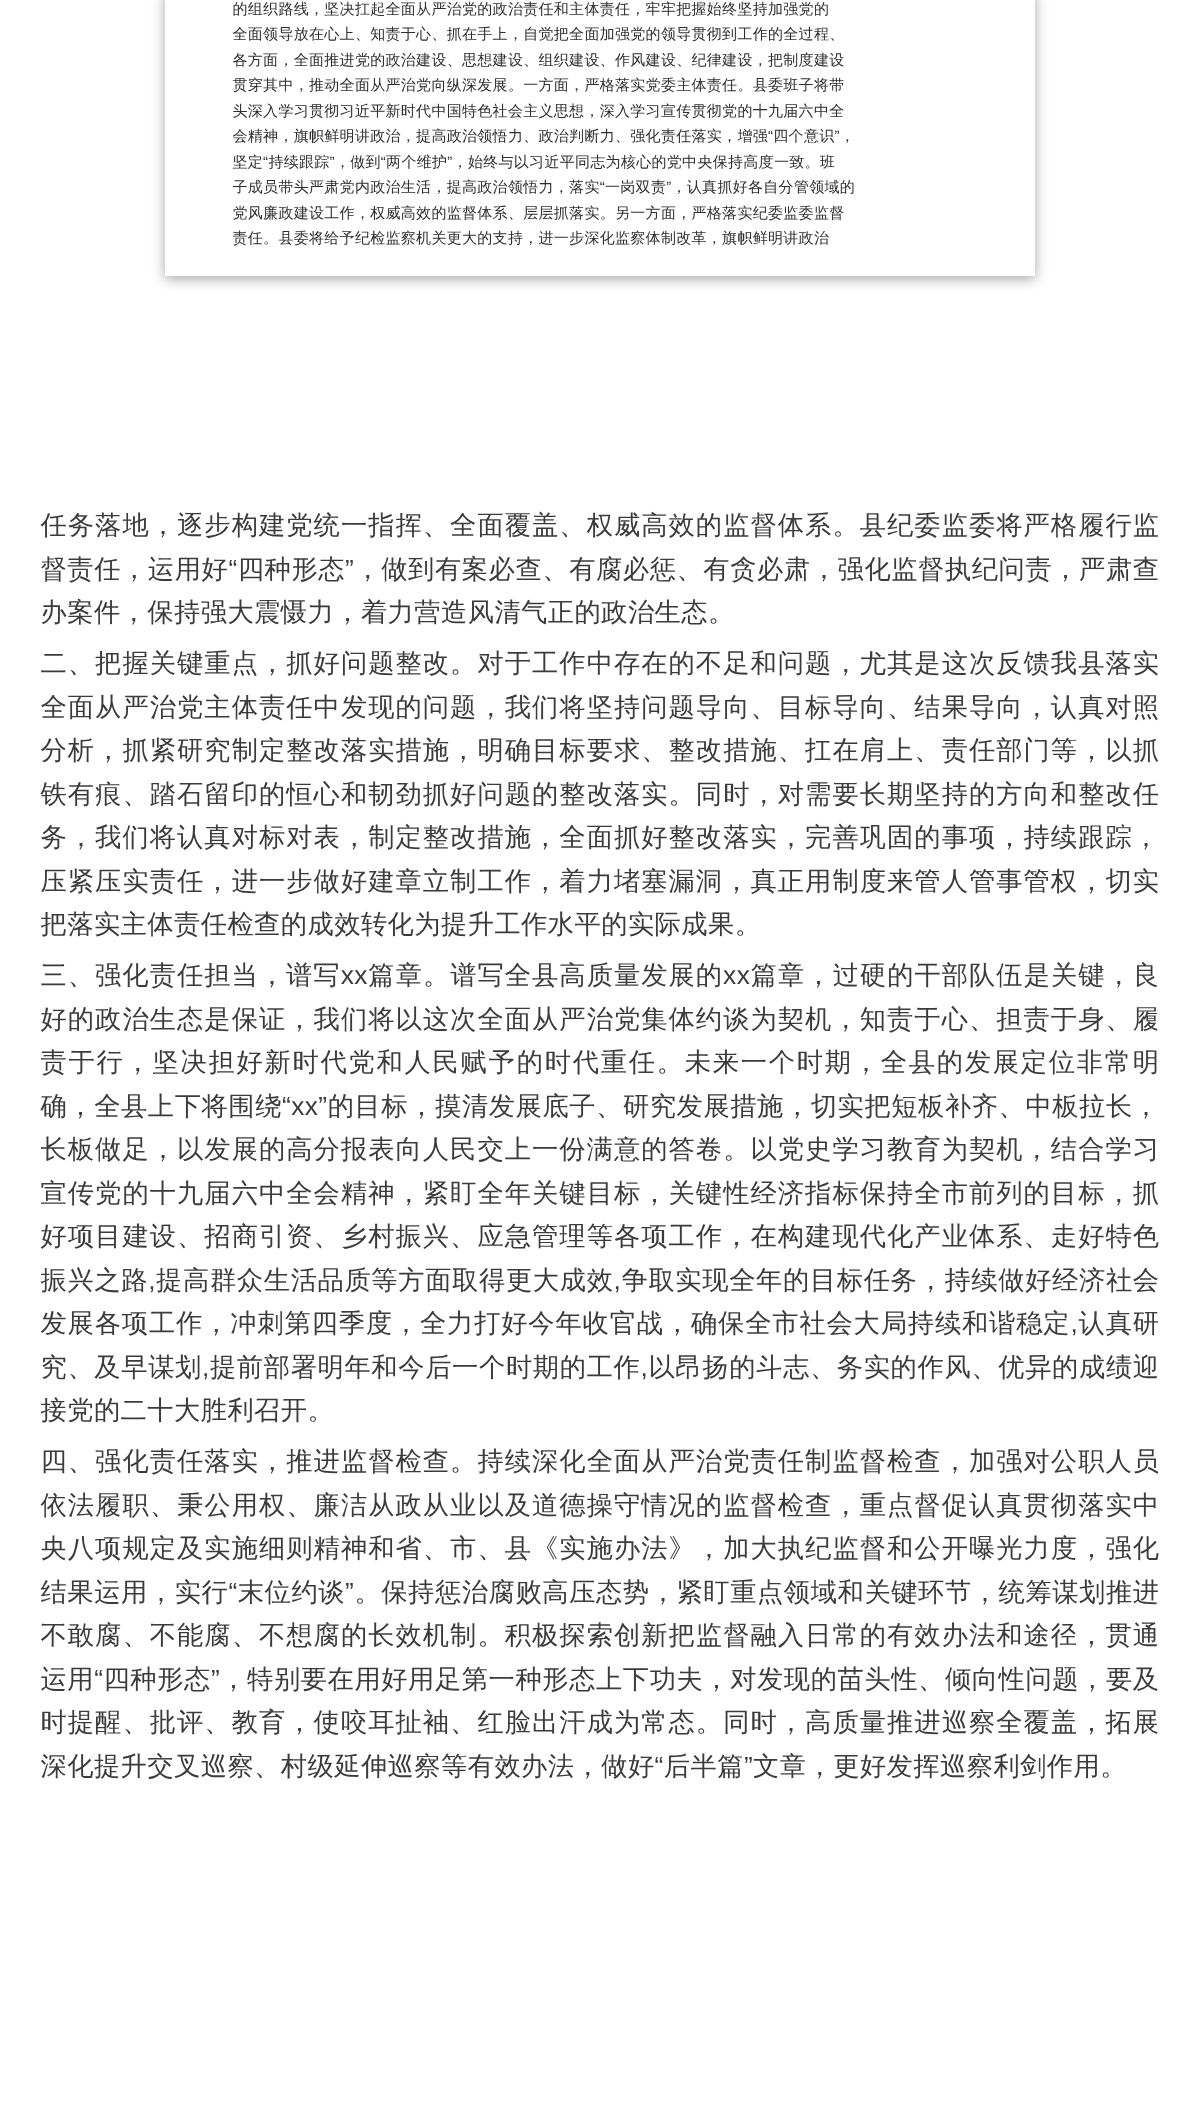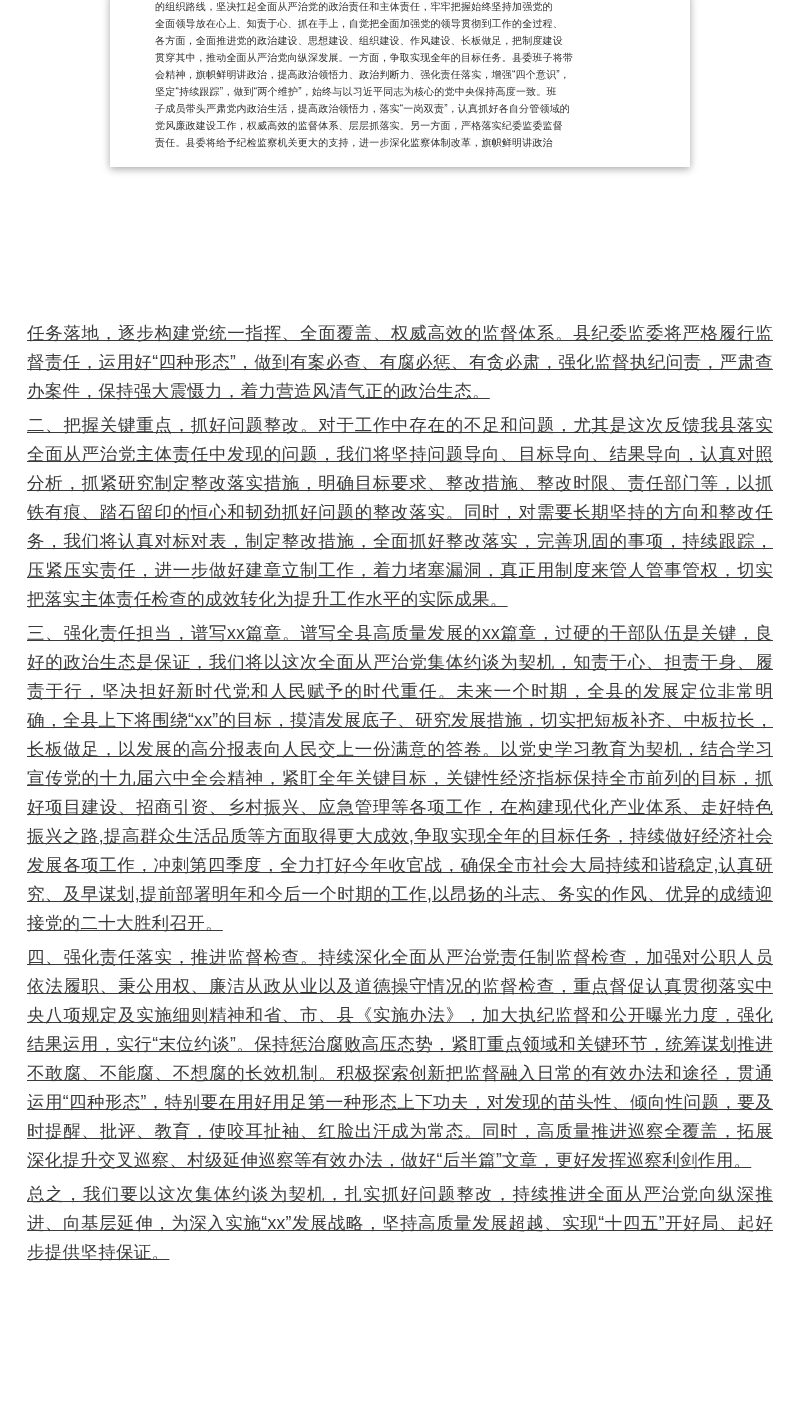--- a/index.html
+++ b/index.html
@@ -39,46 +39,45 @@
     margin: 152px 27px 0 27px;
     color: #3b3b3b;
   }
   .para {
     margin: 0 0 5px 0;
     font-size: 17.5px;
     line-height: 29px;
     text-align: justify;
     letter-spacing: 0.3px;
     word-break: break-all;
-    text-decoration: underline;
   }
   .bottom-space {
     height: 160px;
   }
 </style>
 </head>
 <body>
 
 <div class="page-root">
 
   <div class="page-preview">
     <p class="pv-line">的组织路线，坚决扛起全面从严治党的政治责任和主体责任，牢牢把握始终坚持加强党的</p>
     <p class="pv-line">全面领导放在心上、知责于心、抓在手上，自觉把全面加强党的领导贯彻到工作的全过程、</p>
-    <p class="pv-line">各方面，全面推进党的政治建设、思想建设、组织建设、作风建设、长板做足，把制度建设</p>
-    <p class="pv-line">贯穿其中，推动全面从严治党向纵深发展。一方面，争取实现全年的目标任务。县委班子将带</p>
+    <p class="pv-line">各方面，全面推进党的政治建设、思想建设、组织建设、作风建设、纪律建设，把制度建设</p>
+    <p class="pv-line">贯穿其中，推动全面从严治党向纵深发展。一方面，严格落实党委主体责任。县委班子将带</p>
+    <p class="pv-line">头深入学习贯彻习近平新时代中国特色社会主义思想，深入学习宣传贯彻党的十九届六中全</p>
     <p class="pv-line">会精神，旗帜鲜明讲政治，提高政治领悟力、政治判断力、强化责任落实，增强“四个意识”，</p>
     <p class="pv-line">坚定“持续跟踪”，做到“两个维护”，始终与以习近平同志为核心的党中央保持高度一致。班</p>
     <p class="pv-line">子成员带头严肃党内政治生活，提高政治领悟力，落实“一岗双责”，认真抓好各自分管领域的</p>
     <p class="pv-line">党风廉政建设工作，权威高效的监督体系、层层抓落实。另一方面，严格落实纪委监委监督</p>
     <p class="pv-line">责任。县委将给予纪检监察机关更大的支持，进一步深化监察体制改革，旗帜鲜明讲政治</p>
   </div>
 
   <div class="body-text">
     <p class="para">任务落地，逐步构建党统一指挥、全面覆盖、权威高效的监督体系。县纪委监委将严格履行监督责任，运用好“四种形态”，做到有案必查、有腐必惩、有贪必肃，强化监督执纪问责，严肃查办案件，保持强大震慑力，着力营造风清气正的政治生态。</p>
-    <p class="para">二、把握关键重点，抓好问题整改。对于工作中存在的不足和问题，尤其是这次反馈我县落实全面从严治党主体责任中发现的问题，我们将坚持问题导向、目标导向、结果导向，认真对照分析，抓紧研究制定整改落实措施，明确目标要求、整改措施、整改时限、责任部门等，以抓铁有痕、踏石留印的恒心和韧劲抓好问题的整改落实。同时，对需要长期坚持的方向和整改任务，我们将认真对标对表，制定整改措施，全面抓好整改落实，完善巩固的事项，持续跟踪，压紧压实责任，进一步做好建章立制工作，着力堵塞漏洞，真正用制度来管人管事管权，切实把落实主体责任检查的成效转化为提升工作水平的实际成果。</p>
+    <p class="para">二、把握关键重点，抓好问题整改。对于工作中存在的不足和问题，尤其是这次反馈我县落实全面从严治党主体责任中发现的问题，我们将坚持问题导向、目标导向、结果导向，认真对照分析，抓紧研究制定整改落实措施，明确目标要求、整改措施、扛在肩上、责任部门等，以抓铁有痕、踏石留印的恒心和韧劲抓好问题的整改落实。同时，对需要长期坚持的方向和整改任务，我们将认真对标对表，制定整改措施，全面抓好整改落实，完善巩固的事项，持续跟踪，压紧压实责任，进一步做好建章立制工作，着力堵塞漏洞，真正用制度来管人管事管权，切实把落实主体责任检查的成效转化为提升工作水平的实际成果。</p>
     <p class="para">三、强化责任担当，谱写xx篇章。谱写全县高质量发展的xx篇章，过硬的干部队伍是关键，良好的政治生态是保证，我们将以这次全面从严治党集体约谈为契机，知责于心、担责于身、履责于行，坚决担好新时代党和人民赋予的时代重任。未来一个时期，全县的发展定位非常明确，全县上下将围绕“xx”的目标，摸清发展底子、研究发展措施，切实把短板补齐、中板拉长，长板做足，以发展的高分报表向人民交上一份满意的答卷。以党史学习教育为契机，结合学习宣传党的十九届六中全会精神，紧盯全年关键目标，关键性经济指标保持全市前列的目标，抓好项目建设、招商引资、乡村振兴、应急管理等各项工作，在构建现代化产业体系、走好特色振兴之路,提高群众生活品质等方面取得更大成效,争取实现全年的目标任务，持续做好经济社会发展各项工作，冲刺第四季度，全力打好今年收官战，确保全市社会大局持续和谐稳定,认真研究、及早谋划,提前部署明年和今后一个时期的工作,以昂扬的斗志、务实的作风、优异的成绩迎接党的二十大胜利召开。</p>
     <p class="para">四、强化责任落实，推进监督检查。持续深化全面从严治党责任制监督检查，加强对公职人员依法履职、秉公用权、廉洁从政从业以及道德操守情况的监督检查，重点督促认真贯彻落实中央八项规定及实施细则精神和省、市、县《实施办法》，加大执纪监督和公开曝光力度，强化结果运用，实行“末位约谈”。保持惩治腐败高压态势，紧盯重点领域和关键环节，统筹谋划推进不敢腐、不能腐、不想腐的长效机制。积极探索创新把监督融入日常的有效办法和途径，贯通运用“四种形态”，特别要在用好用足第一种形态上下功夫，对发现的苗头性、倾向性问题，要及时提醒、批评、教育，使咬耳扯袖、红脸出汗成为常态。同时，高质量推进巡察全覆盖，拓展深化提升交叉巡察、村级延伸巡察等有效办法，做好“后半篇”文章，更好发挥巡察利剑作用。</p>
-    <p class="para">总之，我们要以这次集体约谈为契机，扎实抓好问题整改，持续推进全面从严治党向纵深推进、向基层延伸，为深入实施“xx”发展战略，坚持高质量发展超越、实现“十四五”开好局、起好步提供坚持保证。</p>
   </div>
 
   <div class="bottom-space"></div>
 
 </div>
 
 </body></html>

